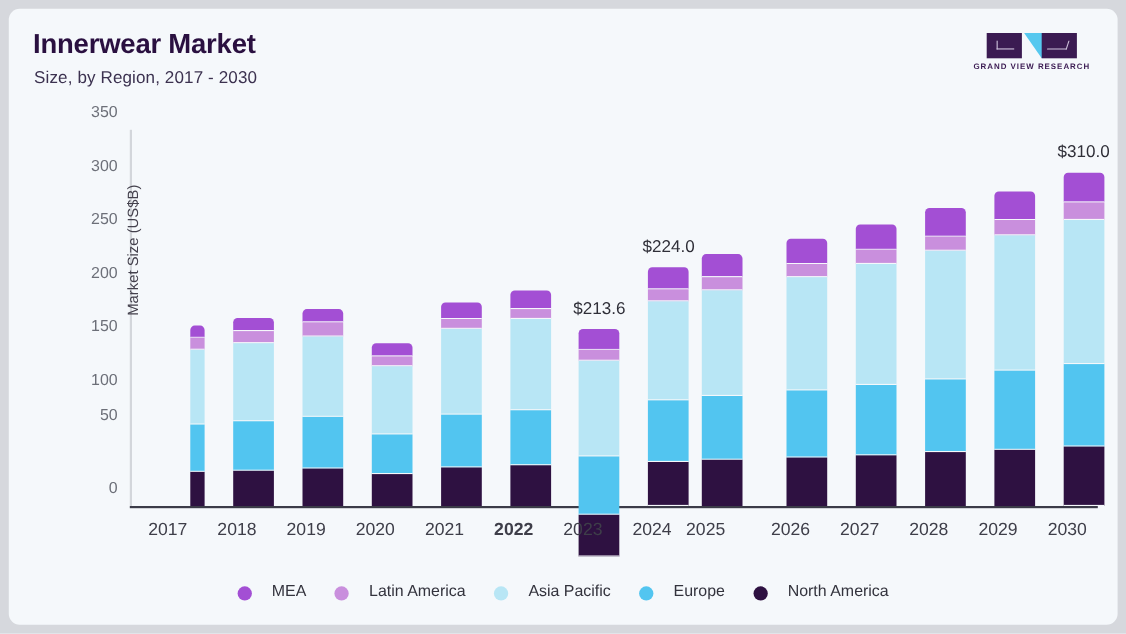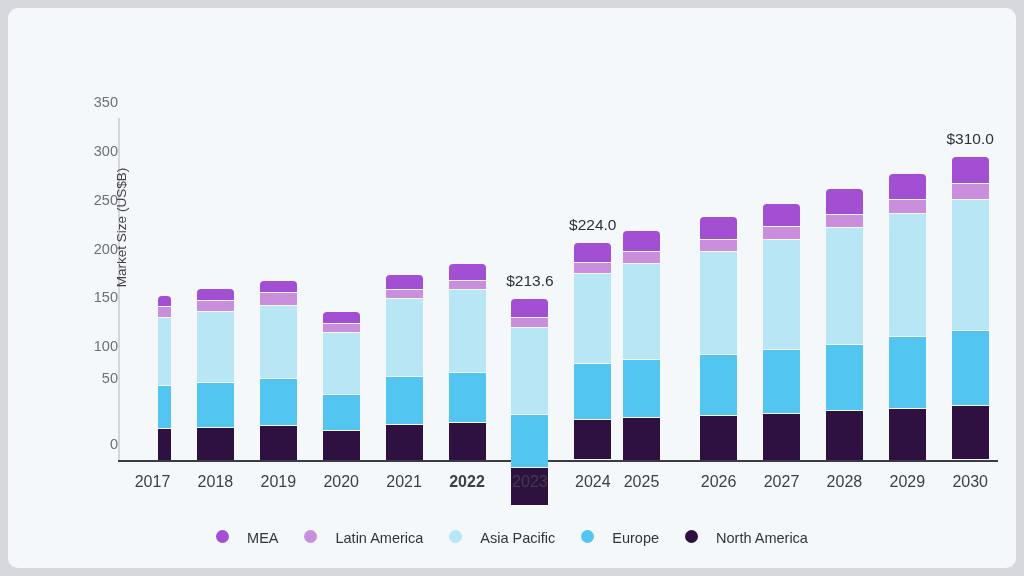--- a/index.html
+++ b/index.html
@@ -145,35 +145,37 @@
     transform: rotate(-90deg);
     transform-origin: center center;
     font-size: 13.5px;
     color: #44414d;
     white-space: nowrap;
   }
 
   .y-tick {
     position: absolute;
     right: 100%;
+    margin-right: 11px;
     transform: translateY(-50%);
     font-size: 14.5px;
     color: #6c6f78;
     white-space: nowrap;
   }
 
   
   .bar-group {
     position: absolute;
     bottom: 0;
     width: 37px;
   }
   .bar-stack {
     position: relative;
     width: 100%;
+    margin-left: 15px;
   }
   .seg {
     width: 100%;
     display: block;
     border-bottom: 1.2px solid #f5f8fb;
   }
   .seg:last-child { border-bottom: none; }
   .seg-top {
     border-top-left-radius: 4px;
     border-top-right-radius: 4px;
@@ -207,40 +209,57 @@
     left: 0;
     bottom: 22px;
     width: 100%;
     display: flex;
     justify-content: center;
     align-items: center;
     gap: 26px;
   }
   .legend-item {
     display: flex;
-    align-items: flex-start;
+    align-items: flex-end;
     gap: 18px;
   }
   .legend-dot {
     width: 13px;
     height: 13px;
     border-radius: 50%;
     flex: none;
   }
   .legend-text {
     font-size: 14.5px;
     color: #33333d;
     white-space: nowrap;
   }
 </style>
 </head>
 <body>
 
 <div id="card">
 
+  <div id="header">
+    <div id="chart-title">Innerwear Market</div>
+    <div id="chart-subtitle">Size, by Region, 2017 - 2030</div>
+
+    <div id="logo">
+      <div id="logo-mark">
+        <div class="logo-sq" id="logo-sq-left">
+          <div class="logo-sq-notch" id="logo-notch-left"></div>
+        </div>
+        <div id="logo-tri"></div>
+        <div class="logo-sq" id="logo-sq-right">
+          <div class="logo-sq-notch" id="logo-notch-right"></div>
+        </div>
+      </div>
+      <div id="logo-text">GRAND VIEW RESEARCH</div>
+    </div>
+  </div>
 
   <div id="plot">
     <div id="y-axis-line"></div>
     <div id="x-axis-line"></div>
     <div id="y-axis-label">Market Size (US$B)</div>
     <div id="y-ticks">
         <div class="y-tick" style="bottom: 0px;">0</div>
         <div class="y-tick" style="bottom: 66px;">50</div>
         <div class="y-tick" style="bottom: 97.7143px;">100</div>
         <div class="y-tick" style="bottom: 146.571px;">150</div>

